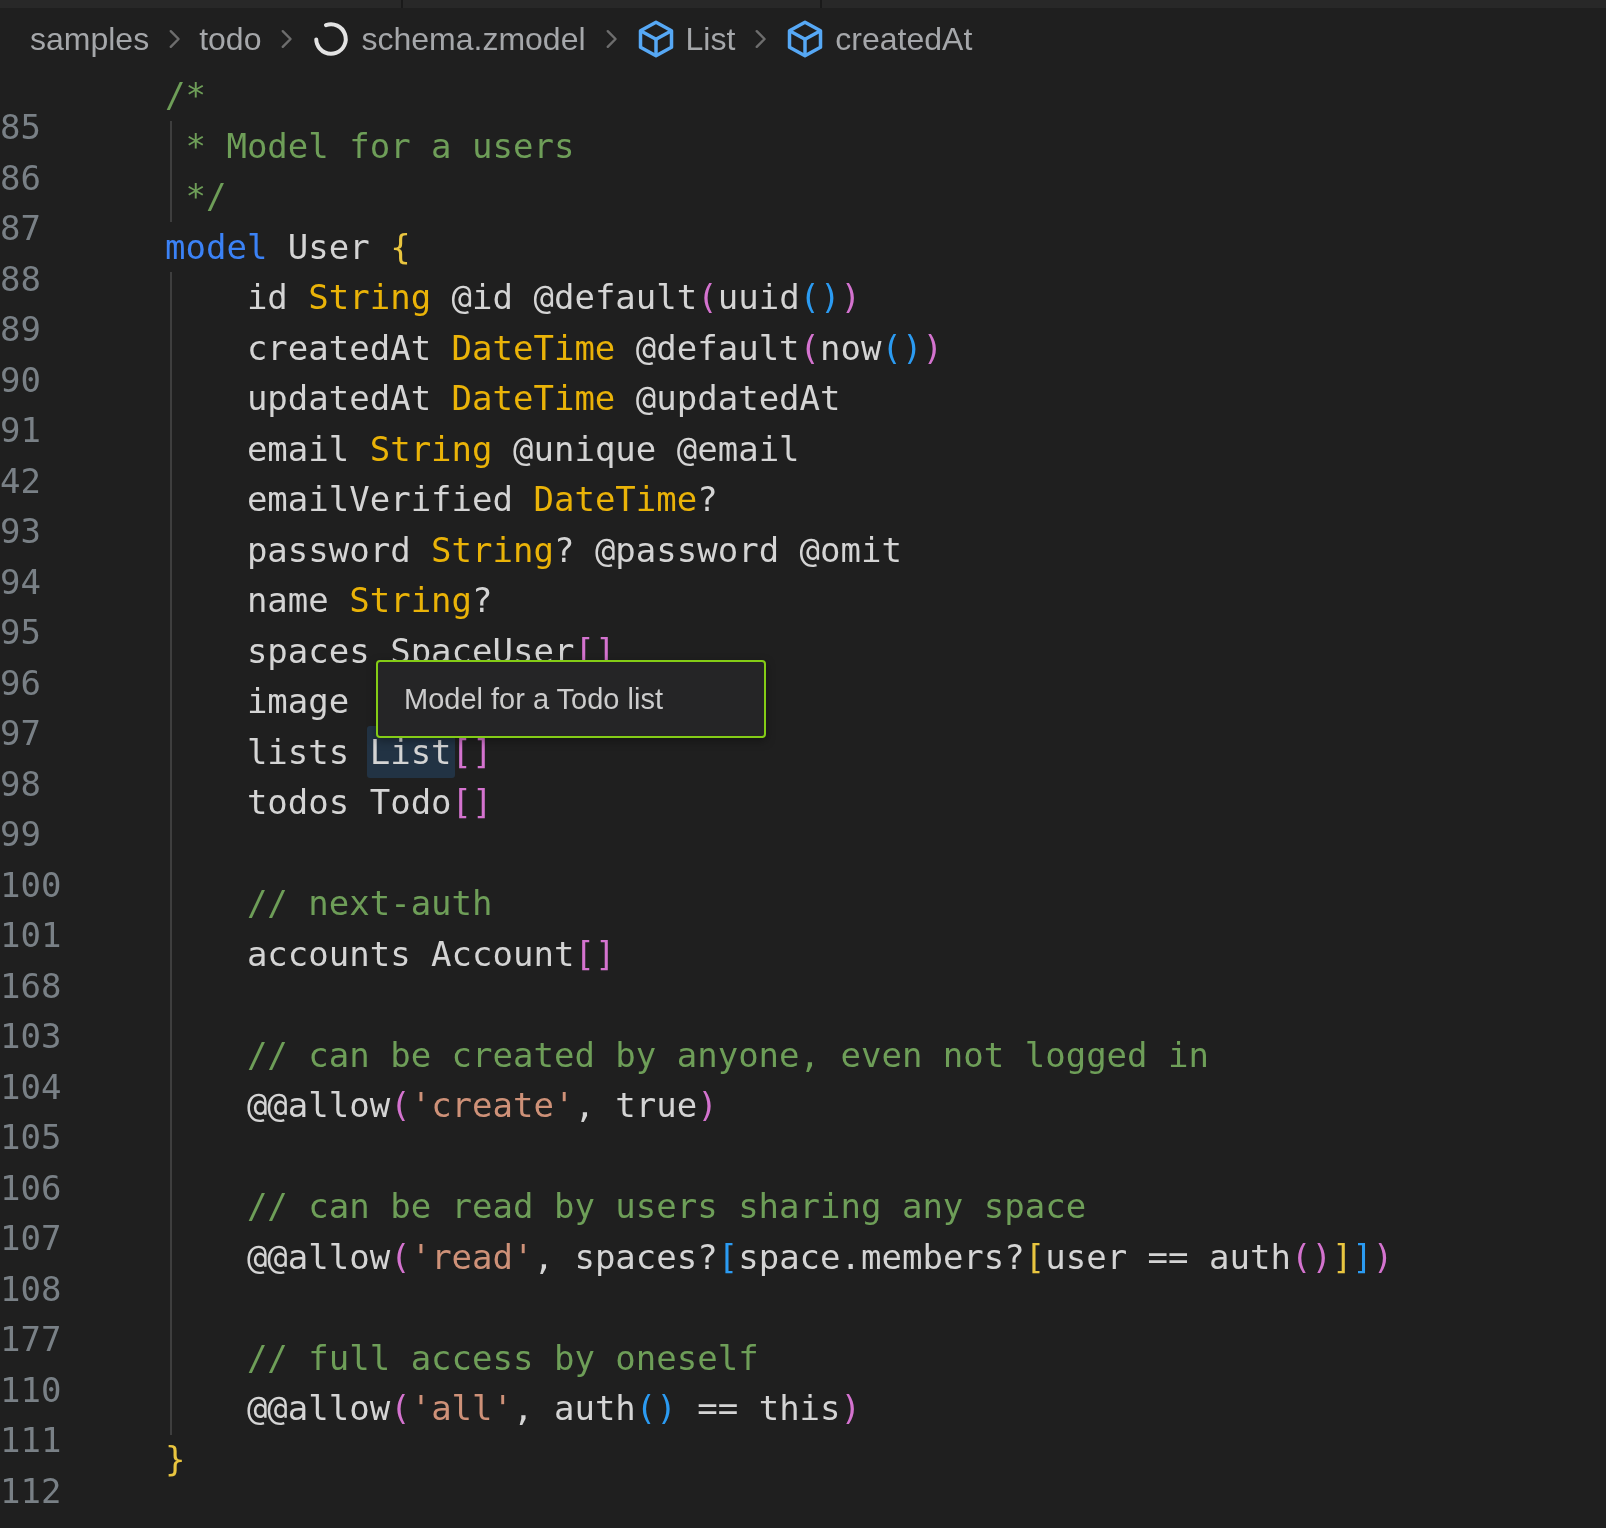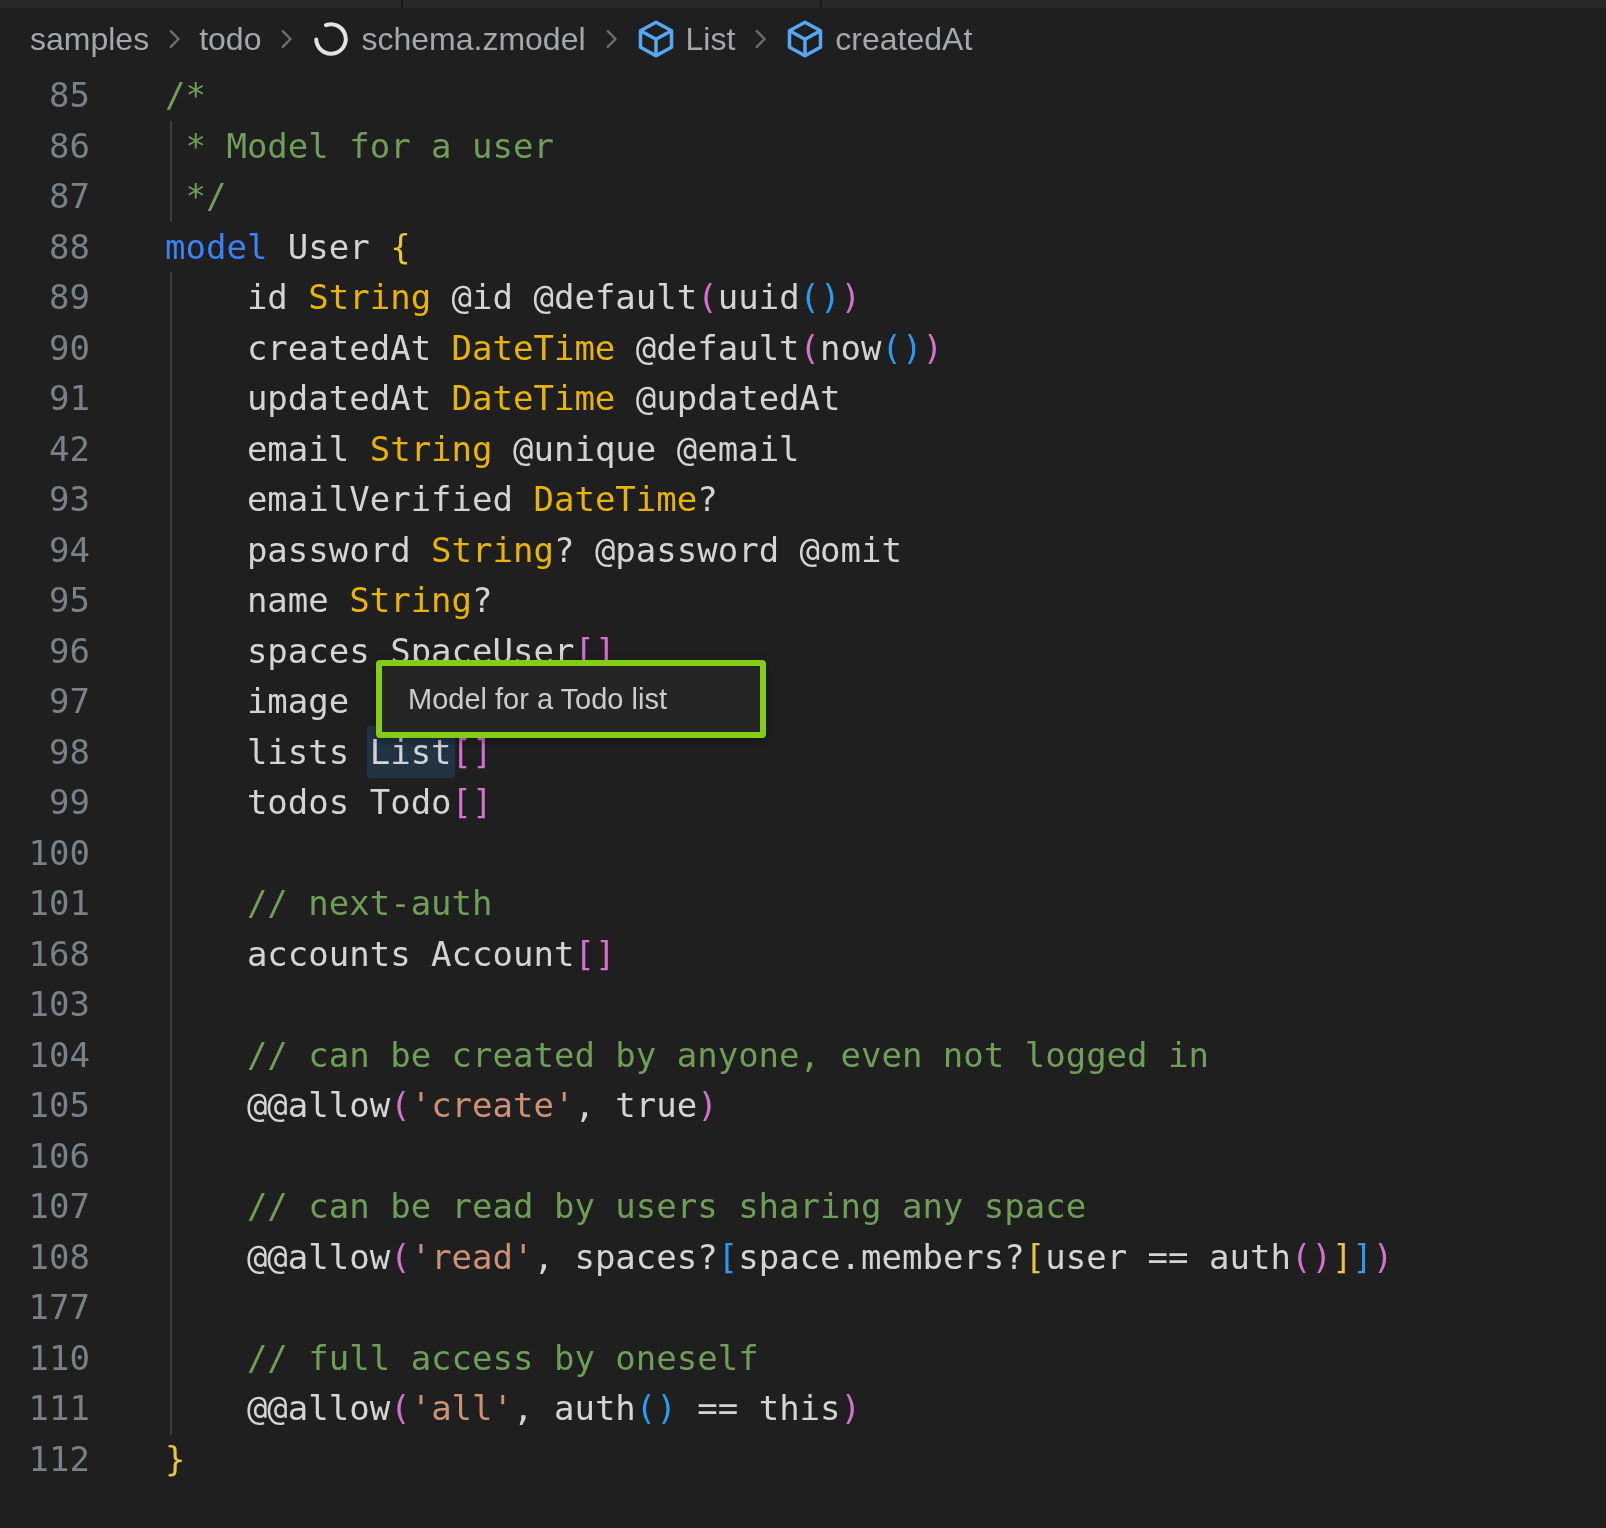--- a/index.html
+++ b/index.html
@@ -13,41 +13,41 @@
   .breadcrumb-bar{height:62px;background:#1f1f1f;display:flex;align-items:center;
     padding-left:30px;gap:12px;font-family:"Liberation Sans",sans-serif;
     font-size:32px;color:#a5a7aa;white-space:nowrap;}
   .crumb{display:flex;align-items:center;gap:10px;cursor:pointer;text-align:center;}
   .crumb-sep{display:flex;align-items:center;}
 
   
   .editor{position:relative;font-family:"DejaVu Sans Mono","Liberation Mono",monospace;
     font-size:34px;line-height:50.5px;color:#d4d4d4;}
   .line{display:flex;height:50.5px;white-space:pre;}
-  .num{width:90px;flex:none;text-align:right;color:#798086;user-select:none;}
+  .num{width:90px;flex:none;text-align:left;color:#798086;user-select:none;margin-top:32px;}
   .code{margin-left:75px;flex:none;}
 
   .c-text{color:#d4d4d4;}
   .c-comment{color:#6e9e58;}
   .c-keyword{color:#3b82f6;}
   .c-type{color:#eab308;}
   .c-str{color:#ce9178;}
   .c-b1{color:#e9c53f;}
   .c-b2{color:#d473cf;}
   .c-b3{color:#2b9bf2;}
 
   .hl{background:rgba(38,79,120,0.42);border-radius:3px;
       padding:6px 3px;margin:0 -3px;}
 
   .indent-guide{position:absolute;width:2px;background:#3e3e3e;left:170px;}
   .guide-comment{top:51px;height:101px;}
   .guide-body{top:202px;height:1163px;}
 
   .tooltip{position:absolute;left:376px;top:590px;width:390px;height:78px;
-    background:#252526;border:6px solid #84cc16;box-sizing:border-box;
+    background:#252526;border:2px solid #84cc16;box-sizing:border-box;
     border-radius:4px;display:flex;align-items:center;padding-left:26px;
     font-family:"Liberation Sans",sans-serif;font-size:29px;color:#cccccc;
     z-index:5;box-shadow:0 3px 10px rgba(0,0,0,0.35);}
 </style>
 </head>
 <body>
 
 <div class="tab-strip">
   <div class="tab-sep" style="left:401px"></div>
   <div class="tab-sep" style="left:820px"></div>
@@ -108,21 +108,21 @@
       </span>
       <span>createdAt</span>
     </span>
   </div>
 
 <div class="editor" id="editor">
   <div class="indent-guide guide-comment"></div>
   <div class="indent-guide guide-body"></div>
   <div id="lines">
       <div class="line"><div class="num">85</div><div class="code"><span class="c-comment">/*</span></div></div>
-      <div class="line"><div class="num">86</div><div class="code"><span class="c-comment"> * Model for a user</span></div></div>
+      <div class="line"><div class="num">86</div><div class="code"><span class="c-comment"> * Model for a users</span></div></div>
       <div class="line"><div class="num">87</div><div class="code"><span class="c-comment"> */</span></div></div>
       <div class="line"><div class="num">88</div><div class="code"><span class="c-keyword">model</span><span class="c-text"> User </span><span class="c-b1">{</span></div></div>
       <div class="line"><div class="num">89</div><div class="code"><span class="c-text">    id </span><span class="c-type">String</span><span class="c-text"> @id @default</span><span class="c-b2">(</span><span class="c-text">uuid</span><span class="c-b3">()</span><span class="c-b2">)</span></div></div>
       <div class="line"><div class="num">90</div><div class="code"><span class="c-text">    createdAt </span><span class="c-type">DateTime</span><span class="c-text"> @default</span><span class="c-b2">(</span><span class="c-text">now</span><span class="c-b3">()</span><span class="c-b2">)</span></div></div>
       <div class="line"><div class="num">91</div><div class="code"><span class="c-text">    updatedAt </span><span class="c-type">DateTime</span><span class="c-text"> @updatedAt</span></div></div>
       <div class="line"><div class="num">42</div><div class="code"><span class="c-text">    email </span><span class="c-type">String</span><span class="c-text"> @unique @email</span></div></div>
       <div class="line"><div class="num">93</div><div class="code"><span class="c-text">    emailVerified </span><span class="c-type">DateTime</span><span class="c-text">?</span></div></div>
       <div class="line"><div class="num">94</div><div class="code"><span class="c-text">    password </span><span class="c-type">String</span><span class="c-text">? @password @omit</span></div></div>
       <div class="line"><div class="num">95</div><div class="code"><span class="c-text">    name </span><span class="c-type">String</span><span class="c-text">?</span></div></div>
       <div class="line"><div class="num">96</div><div class="code"><span class="c-text">    spaces SpaceUser</span><span class="c-b2">[]</span></div></div>

